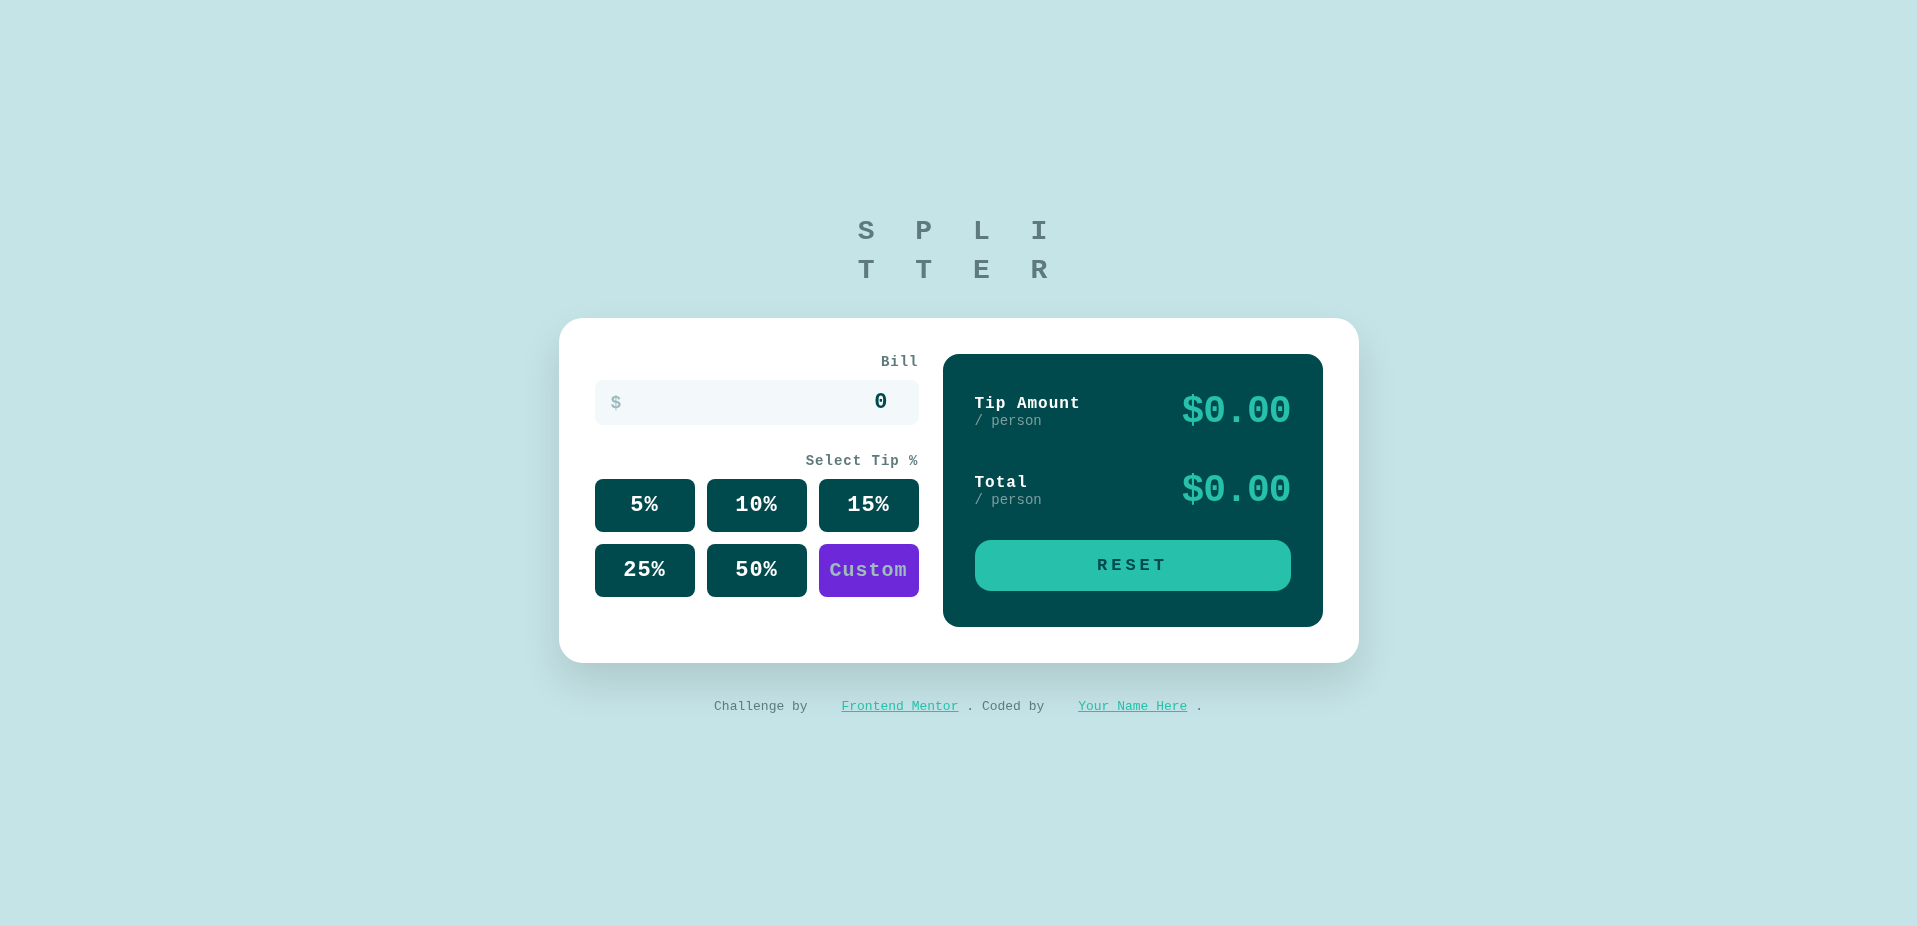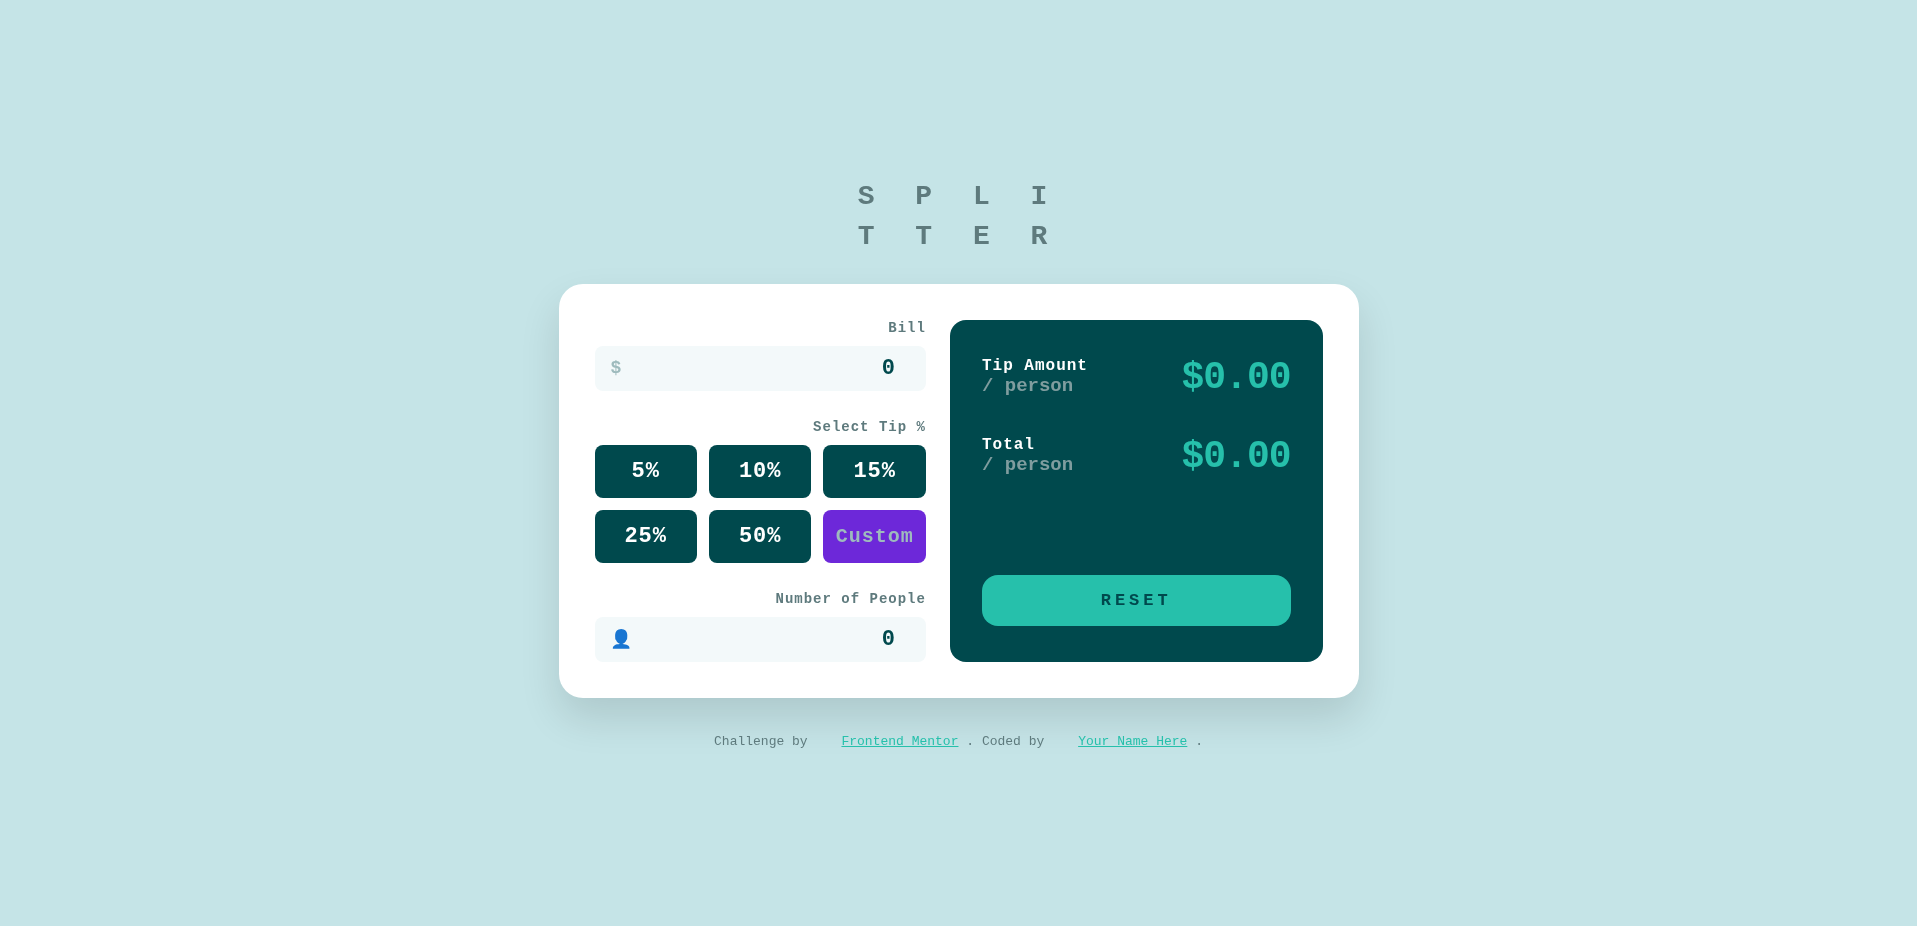--- a/index.html
+++ b/index.html
@@ -135,23 +135,22 @@
     .result-label .main-label {
       color: #ffffff;
       font-size: 16px;
       font-weight: 700;
       font-family: 'Courier New', Courier, monospace;
       letter-spacing: 1px;
     }
 
     .result-label .sub-label {
       color: #7f9d9f;
-      font-size: 19px;
-      font-family: 'Courier New', Courier, monospace;
-      font-weight: bold;
+      font-size: 14px;
+      font-family: 'Courier New', Courier, monospace;
     }
 
     .result-value {
       color: #26c0ab;
       font-size: 38px;
       font-weight: 700;
       font-family: 'Courier New', Courier, monospace;
       letter-spacing: -1px;
     }
 
@@ -207,27 +206,20 @@
       <div class="tip-grid">
         <button class="tip-btn">5%</button>
         <button class="tip-btn">10%</button>
         <button class="tip-btn">15%</button>
         <button class="tip-btn">25%</button>
         <button class="tip-btn">50%</button>
         <button class="tip-btn custom">Custom</button>
       </div>
     </div>
 
-    <div>
-      <div class="field-label">Number of People</div>
-      <div class="input-wrapper">
-        <span class="input-icon">👤</span>
-        <input type="number" value="0" placeholder="0" style="">
-      </div>
-    </div>
 
   </div>
 
   <div class="right-panel">
 
     <div class="result-rows">
 
       <div class="result-row">
         <div class="result-label">
           <span class="main-label">Tip Amount</span>

